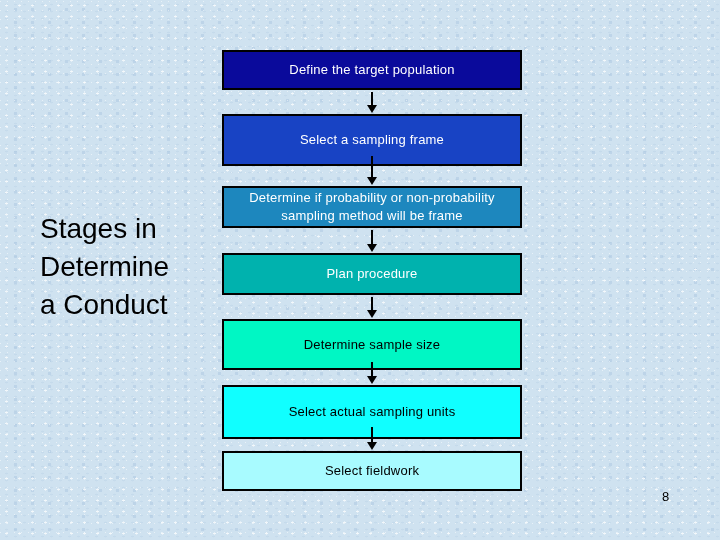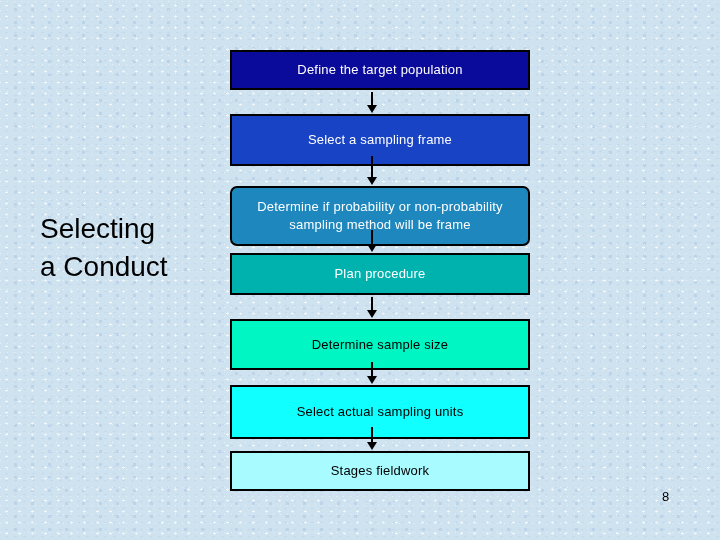--- a/index.html
+++ b/index.html
@@ -12,21 +12,21 @@
     background-image:
       radial-gradient(rgba(255,255,255,.75) 12%, rgba(255,255,255,0) 14%),
       radial-gradient(rgba(255,255,255,.5) 10%, rgba(255,255,255,0) 13%),
       radial-gradient(rgba(166,195,222,.45) 14%, rgba(166,195,222,0) 17%),
       radial-gradient(rgba(190,212,232,.55) 18%, rgba(190,212,232,0) 21%);
     background-size: 13px 11px, 7px 9px, 17px 13px, 9px 7px;
     background-position: 0 0, 4px 6px, 7px 3px, 2px 8px;
   }
   .flow-box{
     position:absolute;
-    left:230px;width:300px;
+    left:222px;width:300px;
     box-sizing:border-box;
     border:2px solid #000;
     display:flex;flex-direction:column;
     align-items:center;justify-content:center;
     text-align:right;
     font-size:13px;line-height:18px;
     letter-spacing:.2px;
   }
   .flow-box span{display:block;white-space:nowrap;}
   .arrow{
@@ -59,37 +59,38 @@
     left:662px;top:489px;
     font-size:13px;color:#000;
   }
 </style>
 </head>
 <body>
 
 <div class="slide">
 
   <div class="slide-title">
-    <div>Selecting</div>
+    <div>Stages in</div>
+    <div>Determine</div>
     <div>a Conduct</div>
   </div>
 
   <div class="flow-box" style="top: 50px; height: 40px; background: rgb(10, 10, 155); color: rgb(255, 255, 255);">
     <span>Define the target population</span>
   </div>
 
   <div class="arrow" style="top:92px;height:21px;"></div>
 
   <div class="flow-box" style="top: 114px; height: 52px; background: rgb(24, 67, 196); color: rgb(255, 255, 255);">
     <span>Select a sampling frame</span>
   </div>
 
   <div class="arrow" style="top:156px;height:29px;"></div>
 
-  <div class="flow-box" style="top: 186px; height: 60px; background: rgb(29, 135, 190); color: rgb(255, 255, 255); border-radius: 7px;">
+  <div class="flow-box" style="top: 186px; height: 42px; background: rgb(29, 135, 190); color: rgb(255, 255, 255);">
     <span>Determine if probability or non-probability</span>
     <span>sampling method will be frame</span>
   </div>
 
   <div class="arrow" style="top:230px;height:22px;"></div>
 
   <div class="flow-box" style="top: 253px; height: 42px; background: rgb(0, 178, 174); color: rgb(255, 255, 255); gap: 8px;">
     <span>Plan procedure</span>
   </div>
 
@@ -101,18 +102,18 @@
 
   <div class="arrow" style="top:362px;height:22px;"></div>
 
   <div class="flow-box" style="top: 385px; height: 54px; background: rgb(16, 255, 255); color: rgb(0, 0, 0);">
     <span>Select actual sampling units</span>
   </div>
 
   <div class="arrow" style="top:427px;height:23px;"></div>
 
   <div class="flow-box" style="top: 451px; height: 40px; background: rgb(168, 251, 255); color: rgb(0, 0, 0);">
-    <span>Stages fieldwork</span>
+    <span>Select fieldwork</span>
   </div>
 
   <div class="page-number">8</div>
 
 </div>
 
 </body></html>

